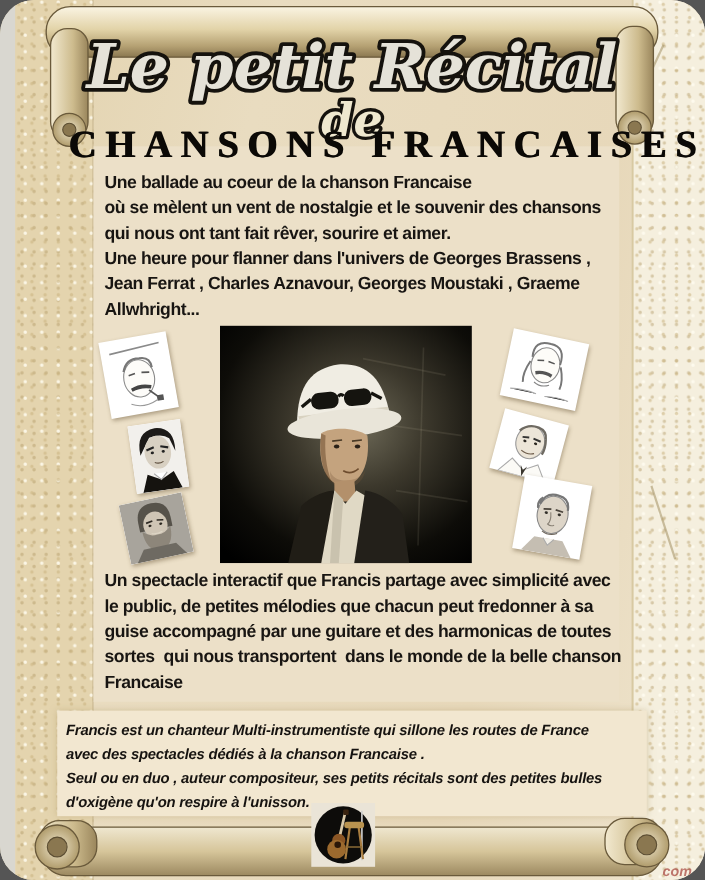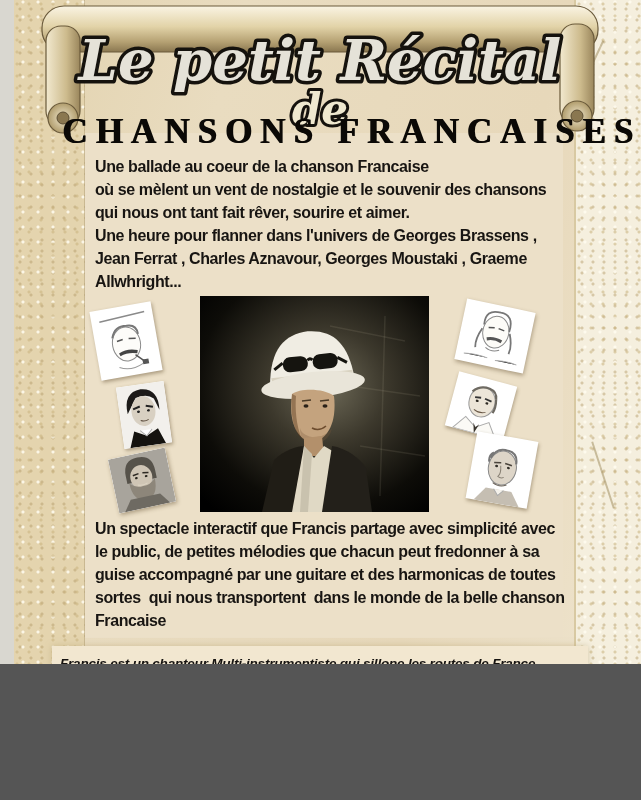--- a/index.html
+++ b/index.html
@@ -1,19 +1,20 @@
 <!DOCTYPE html>
 <html><head>
 <meta charset="utf-8">
 <style>
   html,body{margin:0;padding:0;background:#555;}
   .poster{
-    position:relative;width:641px;height:664px;overflow:hidden;
+    position:relative;width:641px;height:800px;overflow:hidden;
     font-family:"Liberation Sans",sans-serif;
     background:linear-gradient(105deg,#e2d2ad,#e9dcc0 30%,#e7d8ba 70%,#efe5cf);
+    border-radius:31px;
   }
   .abs{position:absolute;}
   .speckle{
     background-image:
       radial-gradient(circle at 3px 4px, rgba(201,178,126,.55) 1px, transparent 2px),
       radial-gradient(circle at 9px 2px, rgba(255,252,240,.85) 1px, transparent 2px),
       radial-gradient(circle at 6px 9px, rgba(176,152,100,.45) 1px, transparent 2px);
     background-size:12px 12px,15px 15px,11px 11px;
   }
   .edge-left-white{left:0;top:0;width:14px;height:800px;background:#d9d7d0;}

